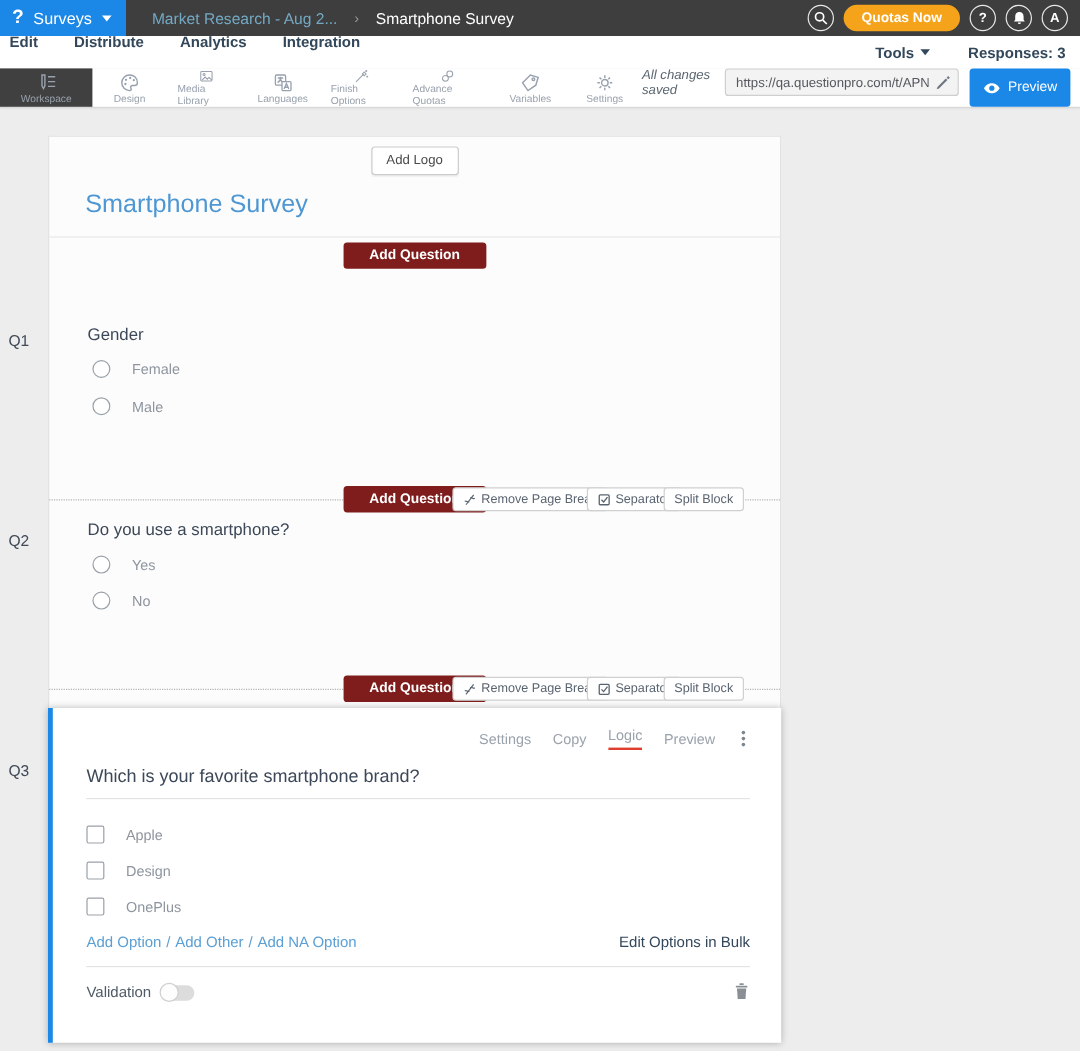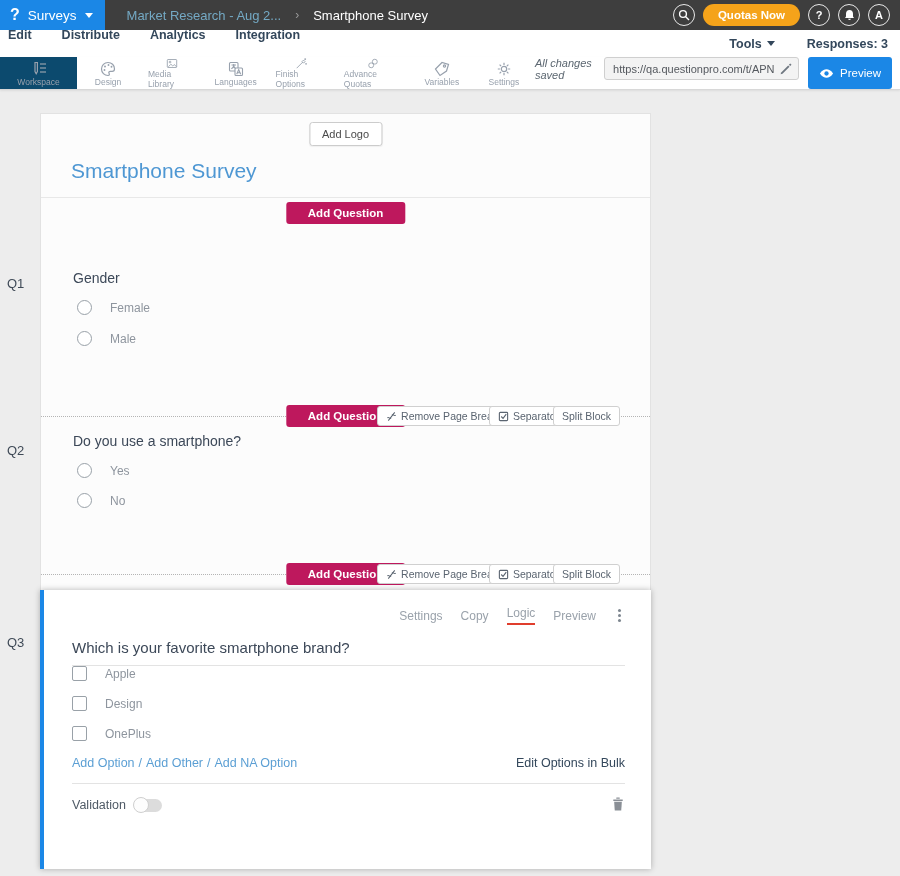--- a/index.html
+++ b/index.html
@@ -35,21 +35,21 @@
     font-weight:700; cursor:pointer; }
   .caret-dark { width:0; height:0; border-left:4px solid transparent;
     border-right:4px solid transparent; border-top:5px solid #33475b; }
   .responses { font-size:12.5px; color:#33475b; font-weight:700; cursor:pointer; }
 
   
   .toolbar { height:33px; background:#fff; border-bottom:1px solid #d8d8d8;
     box-shadow:0 1px 2px rgba(0,0,0,.07); display:flex; align-items:stretch; position:relative; z-index:5; }
   .tool-item { display:flex; flex-direction:column; align-items:center; justify-content:center;
     gap:0; padding:0 9px; min-width:62px; cursor:pointer; }
-  .tool-item.active { background:#0c4a6e; min-width:77px; }
+  .tool-item.active { background:#404040; min-width:77px; }
   .tool-label { font-size:8.5px; color:#98a1ad; margin-top:-1px; }
   .toolbar-right { margin-left:auto; display:flex; gap:9px; padding-right:8px; }
   .saved-status { font-style:italic; font-size:11px; color:#5b6670; }
   .url-wrap { position:relative; }
   .url-input { width:195px; height:23px; background:#f3f3f3; border:1px solid #cfcfcf;
     border-radius:3px; font-size:11px; color:#54585e; padding:0 24px 0 8px;
     font-family:"Liberation Sans", sans-serif; }
   .url-pencil { position:absolute; right:6px; top:4px; cursor:pointer; }
   .preview-btn { background:#1b87e6; color:#fff; border:none; border-radius:3px;
     font-size:11.5px; padding:5px 11px; display:flex; align-items:center; gap:6px; cursor:pointer; }
@@ -64,21 +64,21 @@
   .sec-header { height:83px; position:relative; }
   .add-logo-btn { position:absolute; top:8px; left:50%; transform:translateX(-50%);
     background:#fff; border:1px solid #ccc; border-radius:3px; padding:5px 12px;
     font-size:11px; color:#4a4a4a; cursor:pointer; box-shadow:0 1px 1px rgba(0,0,0,.05); }
   .survey-title { position:absolute; left:30px; bottom:14px; font-size:21px; color:#4e97d3; cursor:text; }
 
   .block { position:relative; border-top:1px solid #e8e8e8; }
   .block-1 { height:210px; }
   .block-2 { height:140px; border-top:none; }
   .card-tail { height:8px; }
-  .add-q-btn { background:#be185d; color:#fff; border:none; border-radius:3px;
+  .add-q-btn { background:#7f1d1d; color:#fff; border:none; border-radius:3px;
     font-size:11.5px; font-weight:700; padding:5px 22px; cursor:pointer; white-space:nowrap; }
   .add-q-top { position:absolute; top:4px; left:50%; transform:translateX(-50%); }
   .q-text { position:absolute; left:32px; font-size:14px; color:#3c4858; cursor:text; }
   .opt-row { position:absolute; left:36px; display:flex; align-items:center; gap:18px; cursor:pointer; }
   .radio { width:15px; height:15px; border:1px solid #99a1a8; border-radius:50%; background:#fff; }
   .opt-label { font-size:12px; color:#8e959e; }
 
   .break-row { height:18px; position:relative; }
   .break-line { position:absolute; left:0; right:0; top:50%; border-top:1px dotted #b4b4b4; }
   .break-center { position:absolute; left:50%; top:50%; transform:translate(-50%,-50%); }
@@ -92,21 +92,21 @@
   .active-card { position:absolute; left:40px; top:500px; width:611px; height:279px;
     background:#ffffff; border-left:4px solid #1b87e6; box-shadow:0 0 6px rgba(0,0,0,.28);
     padding:0 26px 0 28px; }
   .aq-menu { display:flex; justify-content:flex-end; align-items:center; gap:18px; padding-top:16px; }
   .aq-menu-item { font-size:12px; color:#9aa2ab; cursor:pointer; }
   .aq-menu-item.active { border-bottom:2px solid #e03e2d; padding-bottom:3px; }
   .kebab { width:3px; height:3px; border-radius:50%; background:#7d868f;
     box-shadow:0 -5px 0 #7d868f, 0 5px 0 #7d868f; margin:0 4px; cursor:pointer; }
   .aq-question { margin-top:14px; font-size:15px; color:#3c4858; padding-bottom:9px;
     border-bottom:1px solid #e3e3e3; cursor:text; }
-  .aq-options { }
+  .aq-options { margin-top:22px; }
   .chk-row { display:flex; align-items:center; gap:18px; margin-bottom:15px; cursor:pointer; }
   .checkbox { width:15px; height:15px; border:1px solid #99a1a8; border-radius:2px; background:#fff; }
   .aq-links { display:flex; justify-content:space-between; align-items:flex-start; margin-top:7px; }
   .links-left { display:flex; gap:4px; font-size:12.5px; color:#5b9fd4; }
   .add-link { color:#5b9fd4; cursor:pointer; }
   .link-sep { color:#5b9fd4; }
   .bulk-link { font-size:12.5px; color:#33475b; cursor:pointer; }
   .aq-footer { border-top:1px solid #e3e3e3; margin-top:13px; padding-top:11px;
     display:flex; align-items:flex-end; justify-content:space-between; }
   .validation-wrap { display:flex; align-items:center; gap:9px; }

